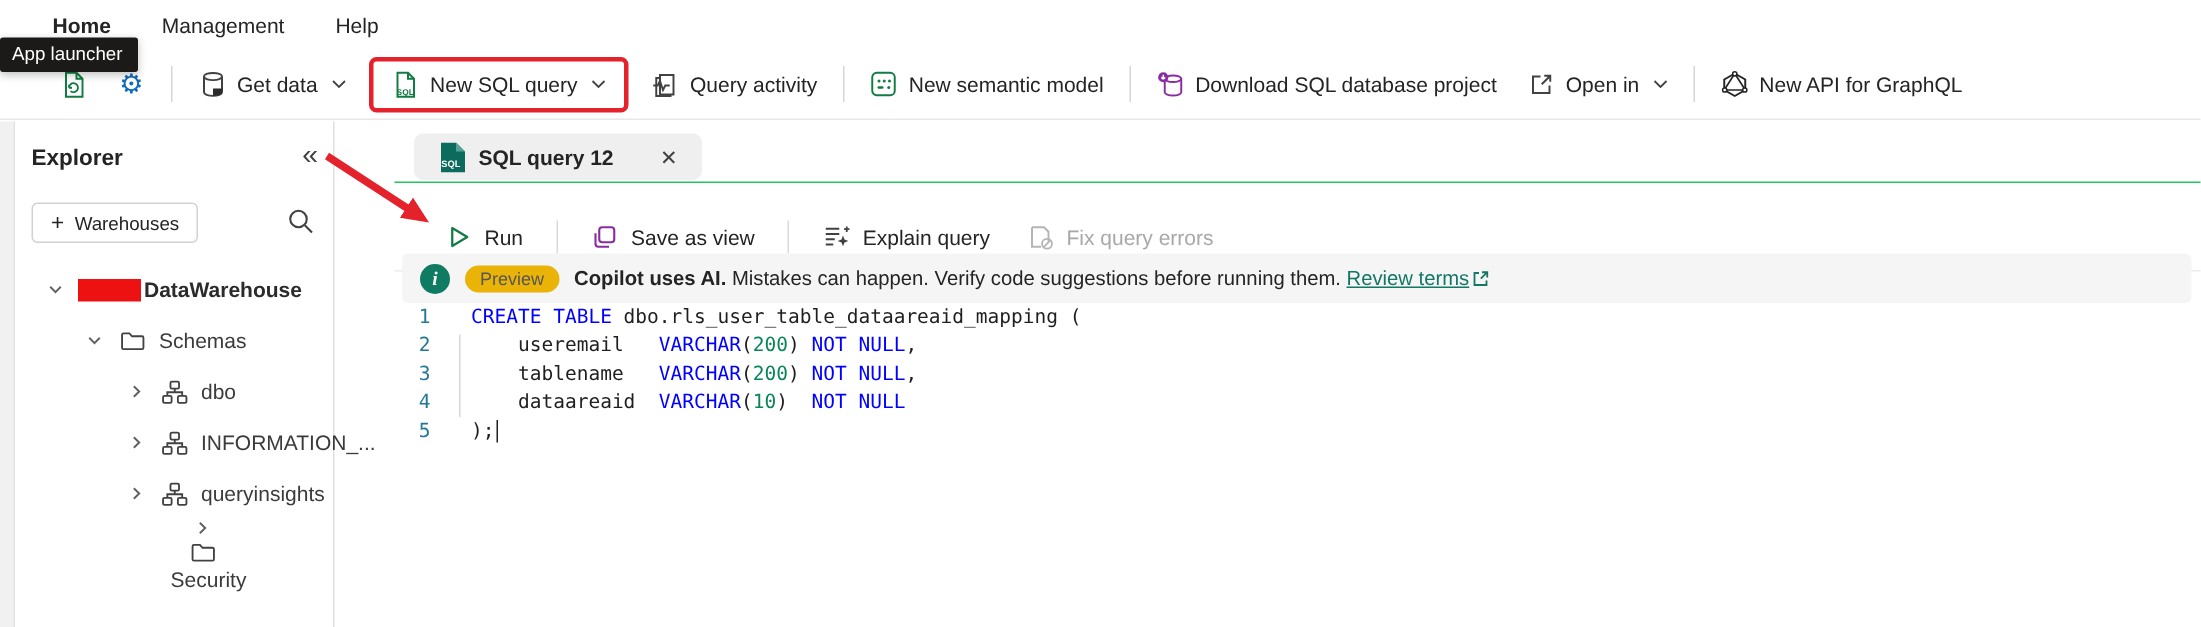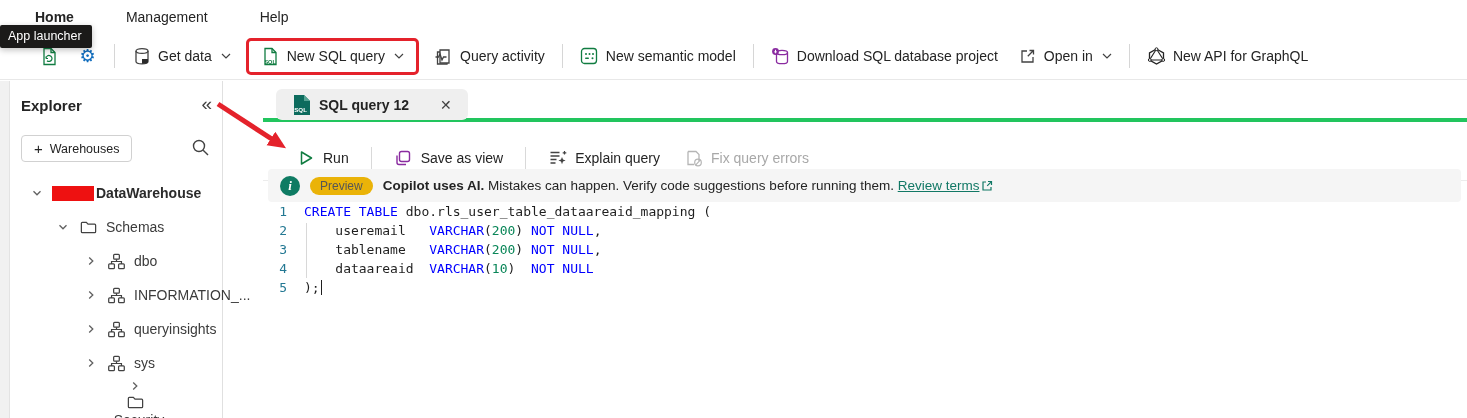--- a/index.html
+++ b/index.html
@@ -4,21 +4,21 @@
 <style>
   * { margin:0; padding:0; box-sizing:border-box; }
   html,body { width:1467px; height:418px; }
   body {
     font-family:"Liberation Sans", sans-serif;
     color:#242424; background:#ffffff;
     position:relative; overflow:hidden; font-size:14px;
   }
   
   .menu-bar { position:absolute; left:0; top:0; width:100%; height:33px;
-    display:flex; align-items:center; padding-left:35px; gap:52px; background:#fff; }
+    display:flex; align-items:center; padding-left:35px; gap:34px; background:#fff; }
   .menu-item { font-size:14px; color:#242424; cursor:pointer; }
   .menu-item.active { font-weight:700; }
   .tooltip { position:absolute; left:0; top:25px; z-index:60; background:#1b1a19; color:#fff;
     font-size:12.5px; padding:4px 10px 5px 8px; border-radius:2px; box-shadow:0 2px 6px rgba(0,0,0,.25); }
   
   .toolbar { position:absolute; left:0; top:33px; width:100%; height:47px; background:#fff;
     display:flex; align-items:center; padding-left:30px; gap:2px; border-bottom:1px solid #e8e8e8; }
   .tb-btn { display:inline-flex; align-items:center; gap:7px; padding:6px 9px; font-size:14px;
     color:#242424; white-space:nowrap; cursor:pointer; border-radius:4px; }
   .tb-ico { display:inline-flex; width:19px; height:19px; align-items:center; justify-content:center; flex:0 0 auto; }
@@ -35,21 +35,21 @@
     border:1px solid #d1d1d1; border-radius:4px; padding:0 12px; font-size:12.5px; background:#fff; cursor:pointer; }
   .plus-glyph { font-size:15px; line-height:1; color:#242424; }
   .search-btn { position:absolute; right:12px; top:57px; cursor:pointer; }
   .tree { position:absolute; left:0; top:95px; right:0; }
   .tree-row { height:34px; display:flex; align-items:center; font-size:14px; color:#3b3b3b; cursor:pointer; }
   .tree-chevron { width:14px; display:inline-flex; justify-content:center; margin-right:8px; flex:0 0 auto; }
   .tree-ico { width:20px; height:20px; margin-right:8px; display:inline-flex; align-items:center; justify-content:center; flex:0 0 auto; }
   .redact { width:42px; height:15px; background:#ee1111; margin-right:2px; flex:0 0 auto; }
   .tree-label.bold { font-weight:600; color:#2b2b2b; }
   
-  .tab-row { position:absolute; left:263px; top:83px; right:0; height:39px; background:#fff; border-bottom:4px solid #22c55e; }
+  .tab-row { position:absolute; left:263px; top:83px; right:0; height:39px; background:#fff; border-bottom:1px solid #22c55e; }
   .tab { position:absolute; left:13px; top:6px; height:31px; background:#efefef; border-radius:6px;
     display:inline-flex; align-items:center; gap:9px; padding:0 16px; cursor:pointer; }
   .tab-title { font-size:14px; font-weight:600; color:#242424; }
   .tab-close { font-size:14px; color:#424242; margin-left:22px; cursor:pointer; }
   .sqlfile { width:18px; height:20px; position:relative; }
   .query-toolbar { position:absolute; left:263px; top:136px; right:0; height:45px; display:flex; align-items:center;
     padding-left:23px; gap:4px; border-bottom:1px solid #ececec; background:#fff; }
   .qt-btn { display:inline-flex; align-items:center; gap:8px; padding:6px 10px; font-size:14px; color:#242424; cursor:pointer; border-radius:4px; }
   .qt-btn.disabled { color:#a8a8a8; cursor:default; }
   .qt-divider { width:1px; height:22px; background:#d9d9d9; margin:0 8px; }
@@ -59,21 +59,21 @@
   .info-icon { width:20px; height:20px; border-radius:50%; background:#0f7b63; color:#fff; font-style:italic; font-weight:700;
     display:inline-flex; align-items:center; justify-content:center; font-size:13px; font-family:"Liberation Serif", serif; flex:0 0 auto; }
   .preview-pill { background:#eab308; color:#565656; border-radius:10px; padding:2px 10px; font-size:12px; }
   .banner-bold { font-weight:700; }
   .banner-link { color:#117865; text-decoration:underline; cursor:pointer; display:inline-flex; align-items:center; gap:2px; }
   
   .editor { position:absolute; left:263px; top:202px; right:0; bottom:0; background:#fff;
     font-family:"DejaVu Sans Mono", monospace; font-size:13px; }
   .code-line { height:19px; display:flex; align-items:center; white-space:pre; }
   .ln { display:inline-block; width:18px; text-align:right; color:#237893; margin-left:6px; flex:0 0 auto; }
-  .code-text { margin-left:17px; }
+  .code-text { margin-left:27px; }
   .tk-kw { color:#0000ff; }
   .tk-num { color:#098658; }
   .tk-pl { color:#1f1f1f; }
   .indent-guide { position:absolute; left:43px; top:21px; width:1px; height:55px; background:#d8d8d8; }
   .cursor { display:inline-block; width:1.5px; height:15px; background:#1f1f1f; vertical-align:text-bottom; margin-left:1px; }
   
   .arrow-overlay { position:absolute; left:205px; top:98px; z-index:40; pointer-events:none; }
   svg { display:block; }
 </style>
 </head>
@@ -284,36 +284,20 @@
         <span class="tree-ico">
           <svg width="19" height="19" viewBox="0 0 20 20" fill="none" stroke="#424242" stroke-width="1.3">
             <rect x="7" y="2.5" width="6" height="5" rx="1"></rect>
             <rect x="1.8" y="12.5" width="6" height="5" rx="1"></rect>
             <rect x="12.2" y="12.5" width="6" height="5" rx="1"></rect>
             <path d="M10 7.5v2.5M4.8 12.5V10h10.4v2.5"></path>
           </svg>
         </span>
         <span class="tree-label">queryinsights</span>
       </div>
-      <div class="tree-row" style="padding-left: 74px;">
-        <span class="tree-chevron">
-          <svg width="12" height="12" viewBox="0 0 12 12">
-            <path d="M4.2 2.5l3.6 3.5-3.6 3.5" fill="none" stroke="#616161" stroke-width="1.3"></path>
-          </svg>
-        </span>
-        <span class="tree-ico">
-          <svg width="19" height="19" viewBox="0 0 20 20" fill="none" stroke="#424242" stroke-width="1.3">
-            <rect x="7" y="2.5" width="6" height="5" rx="1"></rect>
-            <rect x="1.8" y="12.5" width="6" height="5" rx="1"></rect>
-            <rect x="12.2" y="12.5" width="6" height="5" rx="1"></rect>
-            <path d="M10 7.5v2.5M4.8 12.5V10h10.4v2.5"></path>
-          </svg>
-        </span>
-        <span class="tree-label">sys</span>
-      </div>
       <div class="tree-row" style="padding-left: 46px; flex-direction: column;">
         <span class="tree-chevron">
           <svg width="12" height="12" viewBox="0 0 12 12">
             <path d="M4.2 2.5l3.6 3.5-3.6 3.5" fill="none" stroke="#616161" stroke-width="1.3"></path>
           </svg>
         </span>
         <span class="tree-ico">
           <svg width="19" height="19" viewBox="0 0 20 20">
             <path d="M2.5 5.5c0-.6.4-1 1-1h4.2l1.8 2h7c.6 0 1 .4 1 1v7c0 .6-.4 1-1 1h-13c-.6 0-1-.4-1-1z" fill="none" stroke="#424242" stroke-width="1.3"></path>
           </svg>

